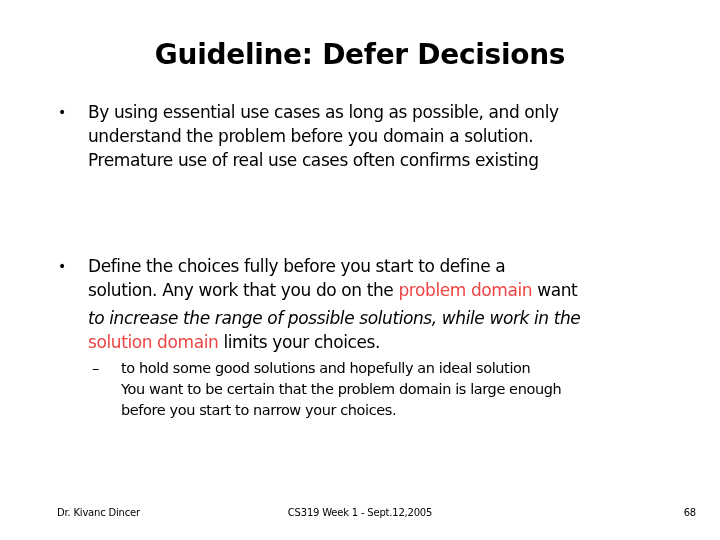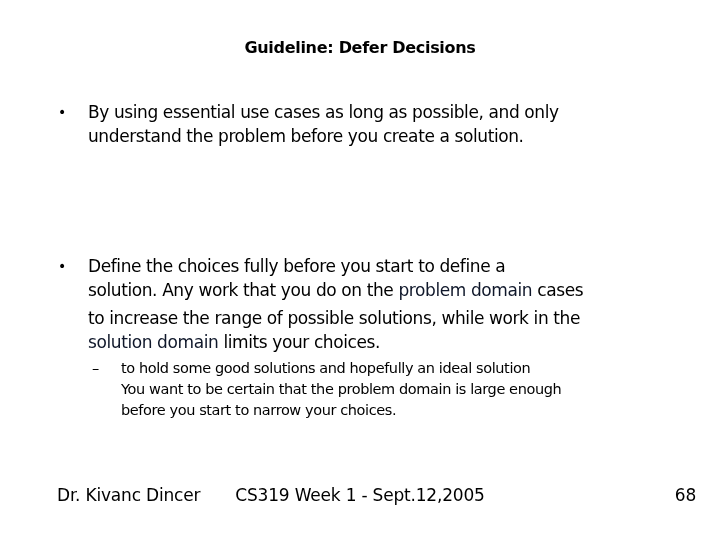--- a/index.html
+++ b/index.html
@@ -2,51 +2,52 @@
 <html><head>
   <meta charset="utf-8">
   <style>
     html, body { margin: 0; padding: 0; }
     body {
       width: 720px; height: 540px; background: #ffffff; position: relative; overflow: hidden;
       font-family: "DejaVu Sans", sans-serif; color: #000;
     }
     .title {
       position: absolute; top: 38px; left: 0; width: 720px; text-align: center;
-      font-family: "DejaVu Sans", sans-serif; font-weight: bold; font-size: 16px; letter-spacing: -0.3px;
+      font-family: "DejaVu Sans", sans-serif; font-weight: bold; font-size: 28px; letter-spacing: -0.3px;
     }
     .bullet { position: absolute; left: 58px; font-size: 17px; line-height: 24px; }
     .bullet .dot { position: absolute; left: 0; top: 0; width: 20px; font-size: 14px; }
     .bullet .text { position: absolute; left: 30px; width: 600px; }
     .line { display: block; white-space: nowrap; letter-spacing: -0.4px; }
-    .hl { color: #0f172a; }
+    .hl { color: #ef4444; }
     .sub { position: absolute; left: 92px; top: 358px; font-size: 14.5px; line-height: 21px; }
     .sub .dash { position: absolute; left: 0; top: 0; width: 20px; }
     .sub .text { position: absolute; left: 29px; width: 560px; }
-    .footer { position: absolute; top: 485px; font-size: 17px; letter-spacing: -0.2px; }
+    .footer { position: absolute; top: 507px; font-size: 10px; letter-spacing: -0.2px; }
   </style>
 </head>
 <body>
 
 <div class="title">Guideline: Defer Decisions</div>
 
 <div class="bullet" style="top:100px;">
   <span class="dot">•</span>
   <div class="text">
     <span class="line">By using essential use cases as long as possible, and only</span>
-    <span class="line">understand the problem before you create a solution.</span>
+    <span class="line">understand the problem before you domain a solution.</span>
+    <span class="line">Premature use of real use cases often confirms existing</span>
   </div>
 </div>
 
 <div class="bullet" style="top:254px;">
   <span class="dot">•</span>
   <div class="text">
     <span class="line">Define the choices fully before you start to define a</span>
-    <span class="line"><span>solution. Any work that you do on the </span><span class="hl">problem domain</span><span> cases</span></span>
-    <span class="line" style="margin-top:4px;">to increase the range of possible solutions, while work in the</span>
+    <span class="line"><span>solution. Any work that you do on the </span><span class="hl">problem domain</span><span> want</span></span>
+    <span class="line" style="margin-top:4px;font-style:italic;">to increase the range of possible solutions, while work in the</span>
     <span class="line"><span class="hl">solution domain</span><span> limits your choices.</span></span>
   </div>
 </div>
 
 <div class="sub">
   <span class="dash">–</span>
   <div class="text">
     <span class="line">to hold some good solutions and hopefully an ideal solution</span>
     <span class="line">You want to be certain that the problem domain is large enough</span>
     <span class="line">before you start to narrow your choices.</span>

